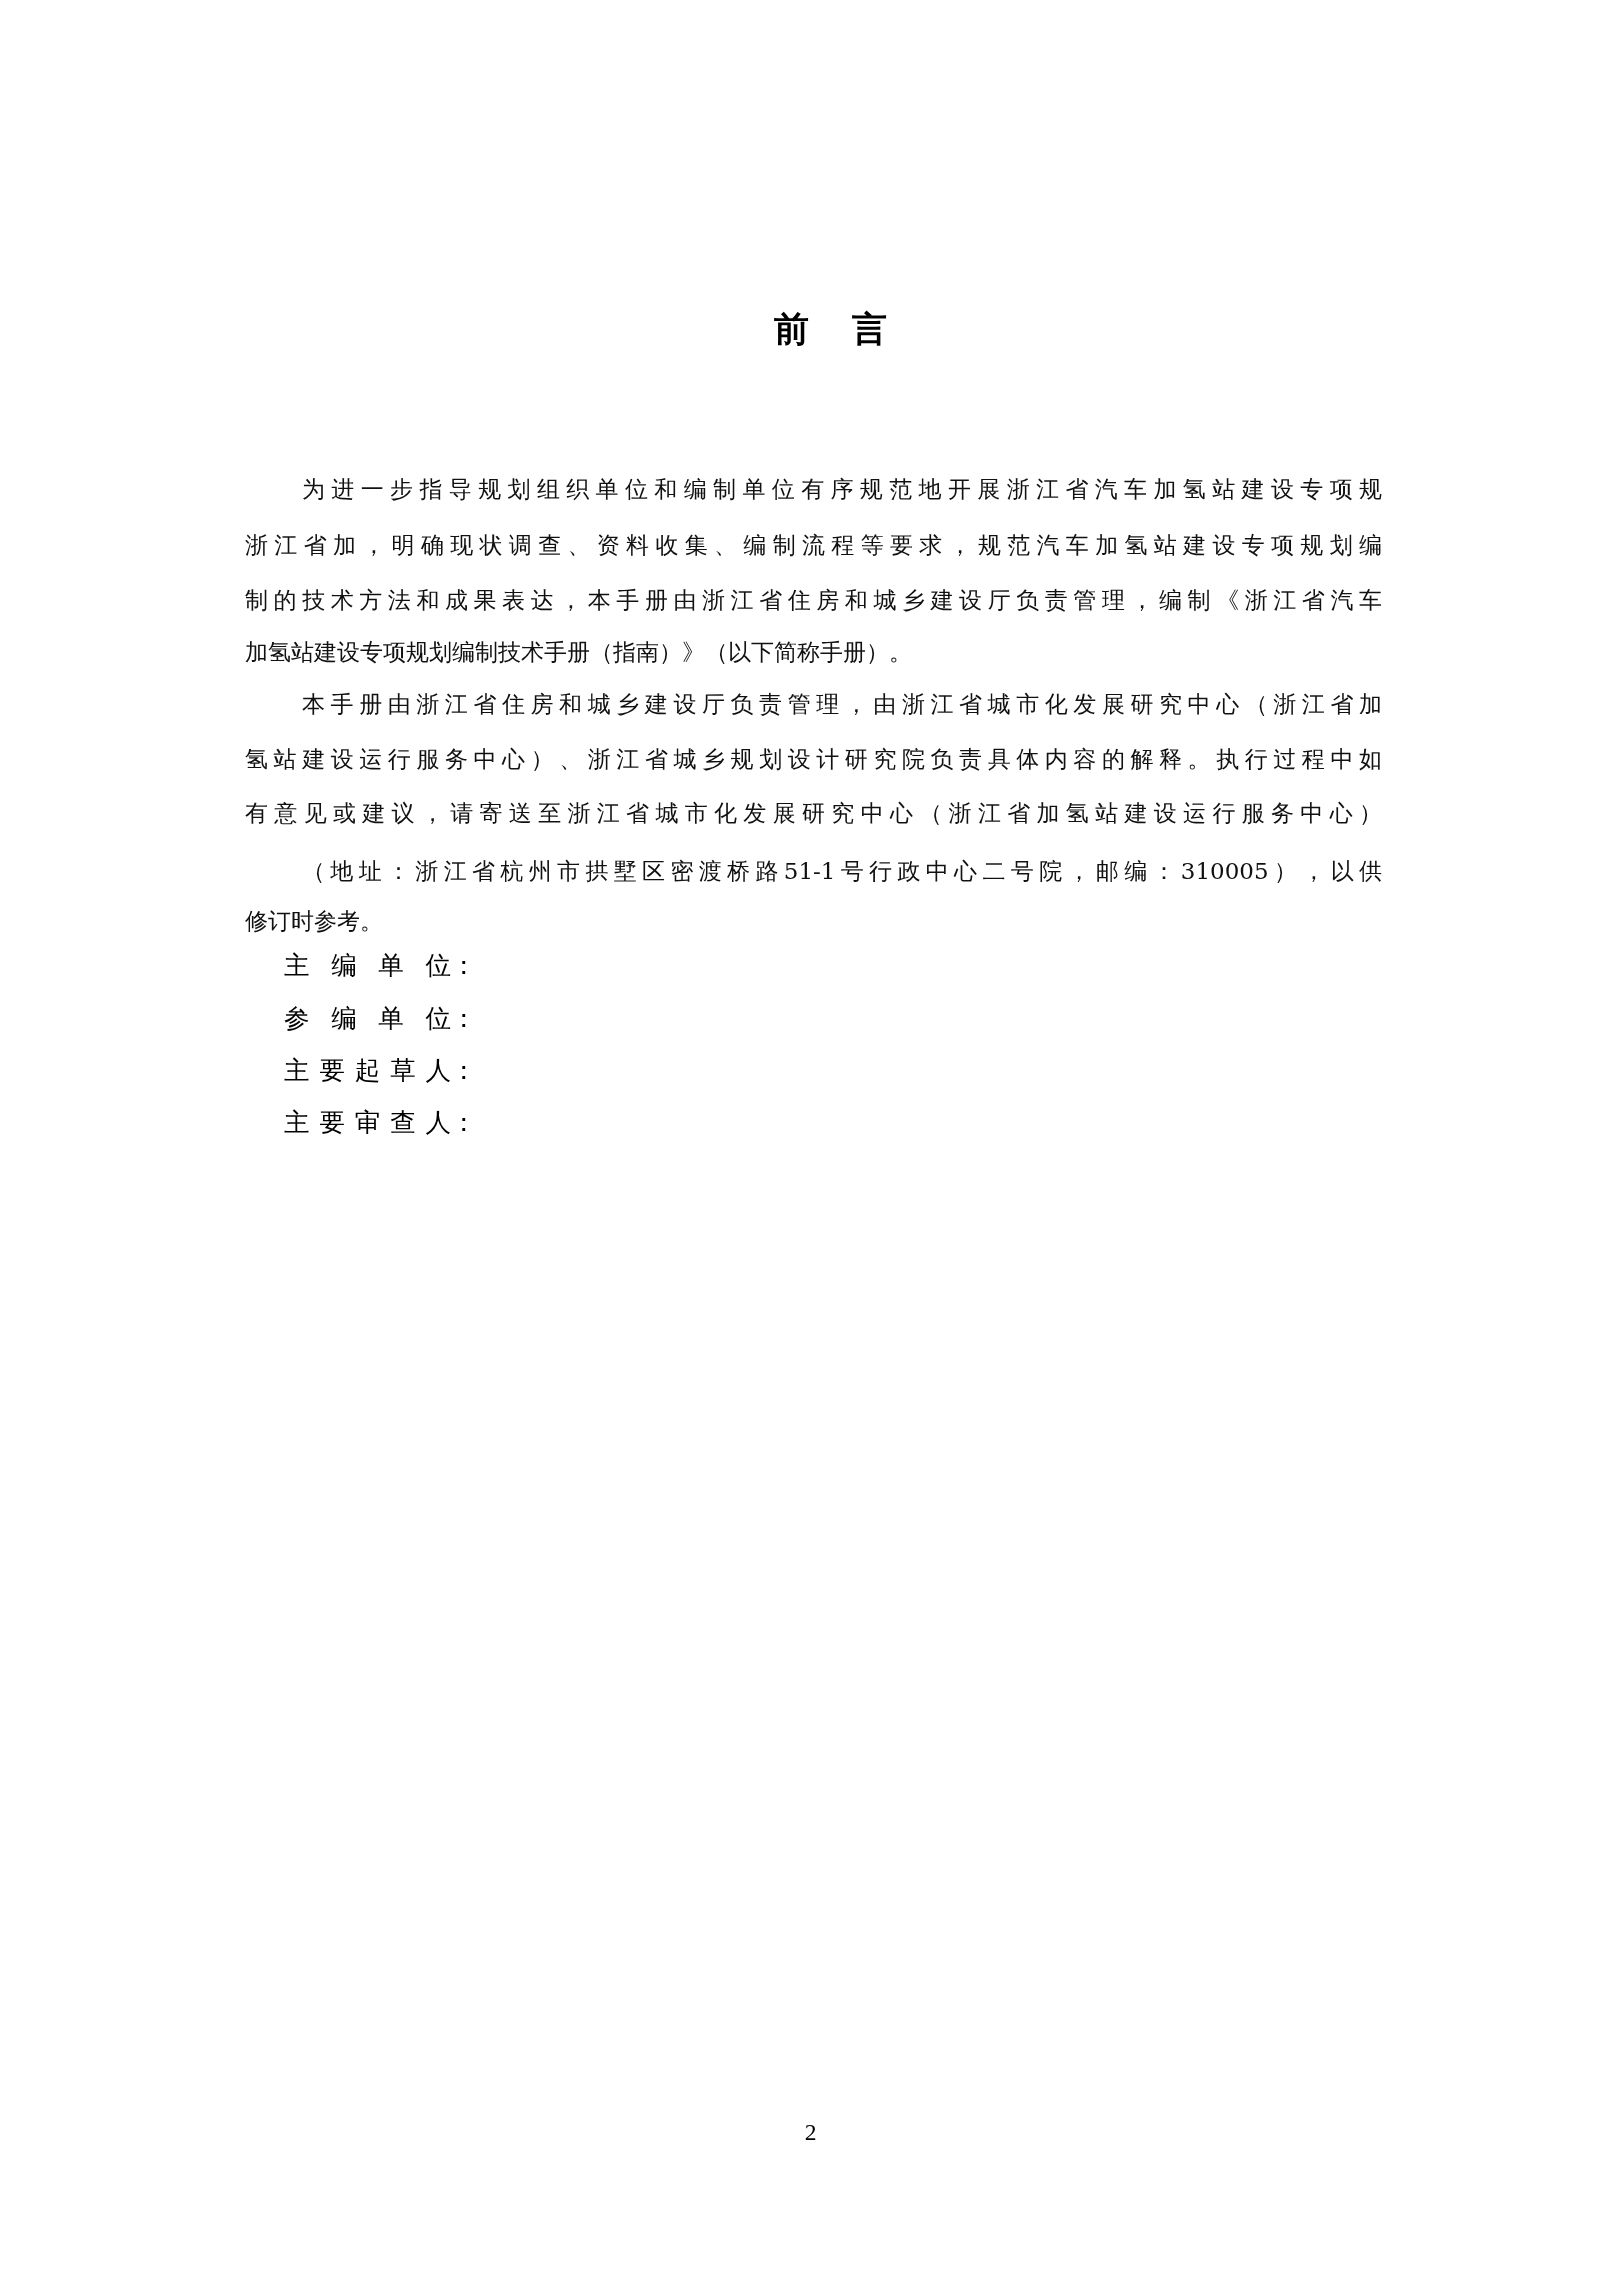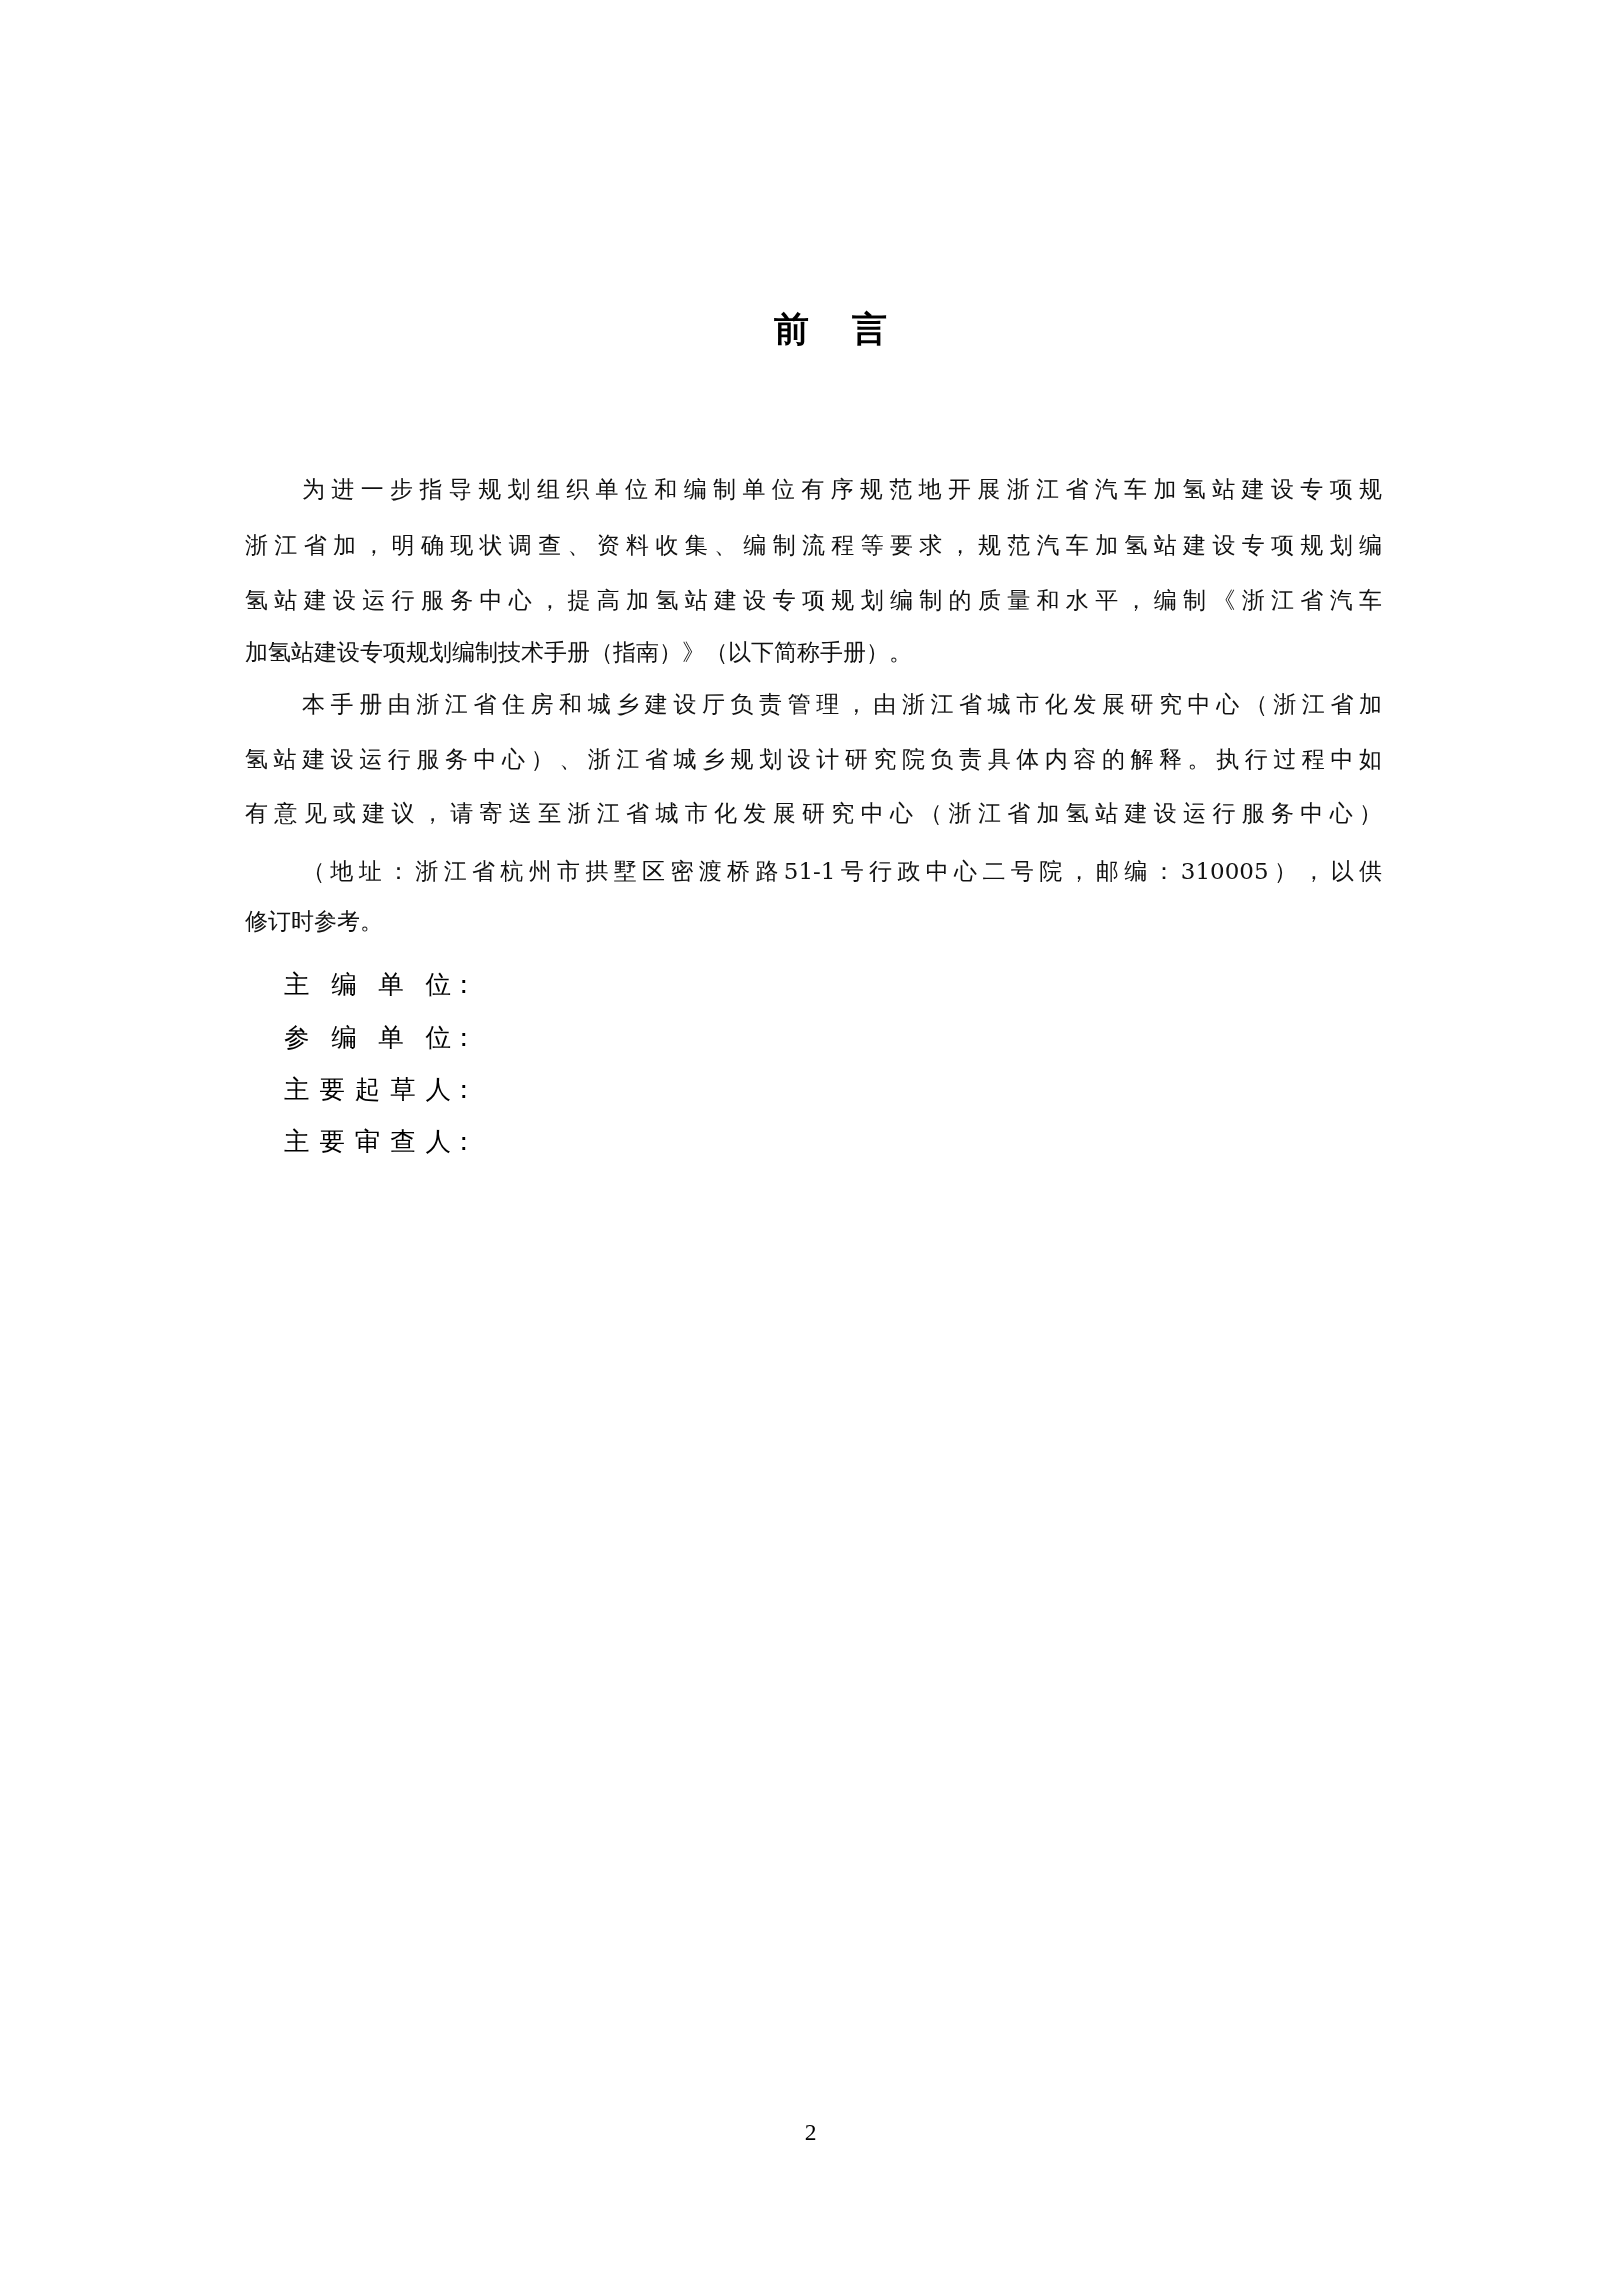--- a/index.html
+++ b/index.html
@@ -8,34 +8,34 @@
   .page { position: absolute; left: 0; top: 0; width: 1621px; height: 2293px; background: #fff; }
   .title { position: absolute; top: 306px; left: 0; width: 1621px; text-align: center;
            font-family: "DejaVu Sans", sans-serif; font-weight: bold; font-size: 35px;
            letter-spacing: 43px; text-indent: 43px; color: #000; padding-left: 20px; }
   .line { position: absolute; left: 245px; width: 1137px; font-size: 23px; line-height: 35px;
           white-space: nowrap; text-align: justify; text-align-last: justify; color: #111; }
   .line.indent { left: 302px; width: 1080px; }
   .line.last { text-align-last: left; }
   .meta { position: absolute; left: 284px; font-family: "DejaVu Sans", sans-serif;
           font-size: 25.5px; line-height: 33px; color: #000; white-space: nowrap; }
-  .meta .lbl { display: inline-block; width: 167px; text-align: justify; text-align-last: justify; margin-top: 19px; }
+  .meta .lbl { display: inline-block; width: 167px; text-align: justify; text-align-last: justify; }
   .page-number { position: absolute; top: 2119px; left: 0; width: 1621px; text-align: center;
                  font-family: "Liberation Serif", serif; font-size: 23.5px; color: #000; }
 </style>
 </head>
 <body>
 
 <div class="page">
 
   <div class="title">前言</div>
 
   <div class="line indent" style="top:472px;">为进一步指导规划组织单位和编制单位有序规范地开展浙江省汽车加氢站建设专项规</div>
   <div class="line" style="top:528px;">浙江省加，明确现状调查、资料收集、编制流程等要求，规范汽车加氢站建设专项规划编</div>
-  <div class="line" style="top:583px;">氢站建设运行服务中心，提高加氢站建设专项规划编制的质量和水平，编制《浙江省汽车</div>
+  <div class="line" style="top:583px;">制的技术方法和成果表达，本手册由浙江省住房和城乡建设厅负责管理，编制《浙江省汽车</div>
   <div class="line last" style="top:635px;">加氢站建设专项规划编制技术手册（指南）》（以下简称手册）。</div>
 
   <div class="line" style="top:742px;">氢站建设运行服务中心）、浙江省城乡规划设计研究院负责具体内容的解释。执行过程中如</div>
   <div class="line indent" style="top:687px;">本手册由浙江省住房和城乡建设厅负责管理，由浙江省城市化发展研究中心（浙江省加</div>
   <div class="line" style="top:796px;">有意见或建议，请寄送至浙江省城市化发展研究中心（浙江省加氢站建设运行服务中心）</div>
 
   <div class="line indent" style="top:854px;">（地址：浙江省杭州市拱墅区密渡桥路51-1号行政中心二号院，邮编：310005），以供</div>
   <div class="line last" style="top:904px;">修订时参考。</div>
 
   <div class="meta" style="top:949px;">

